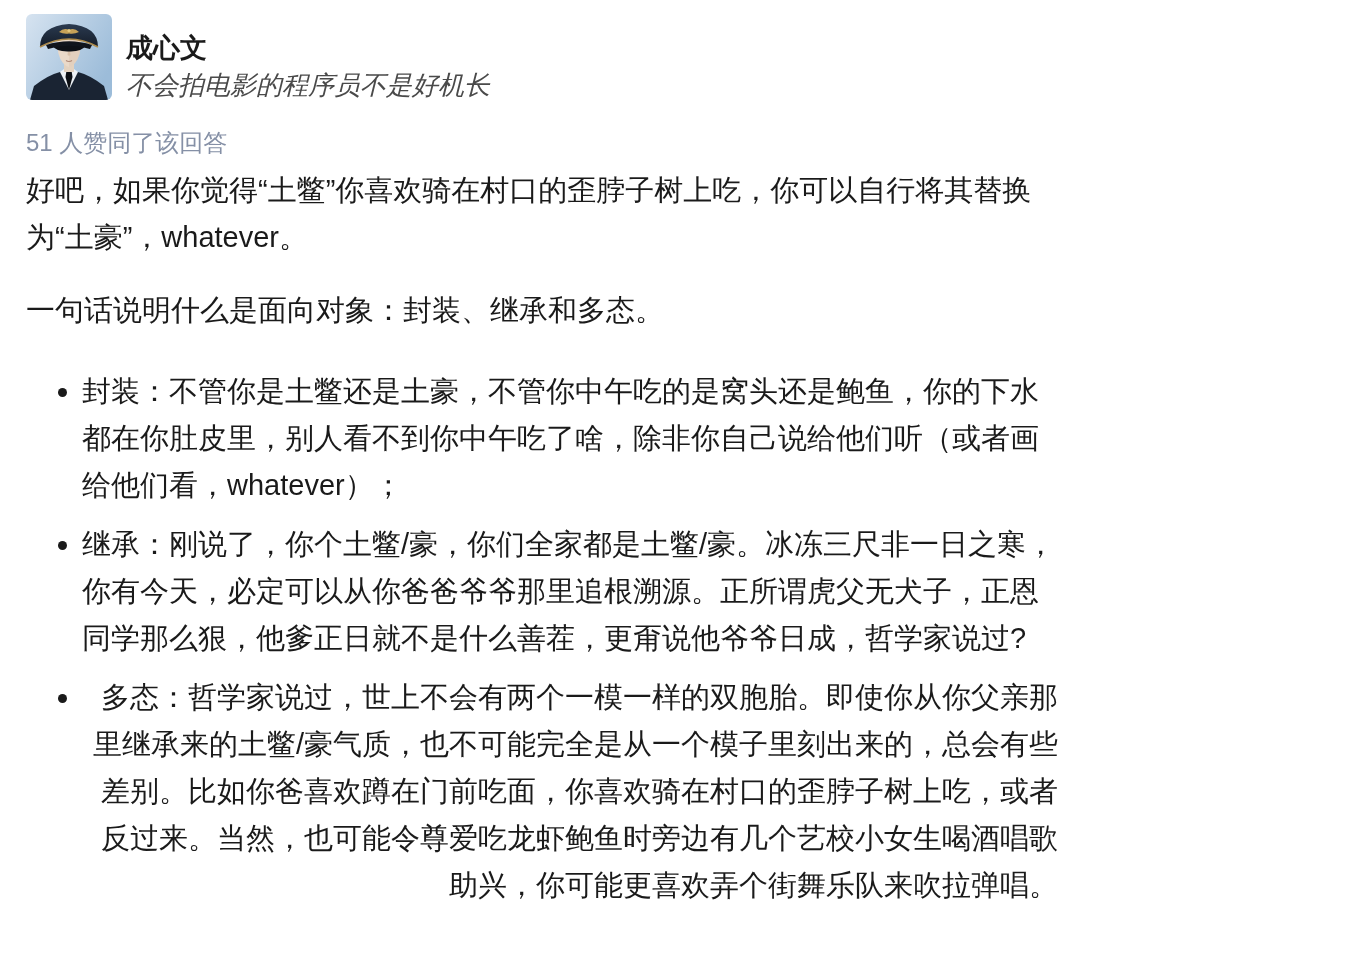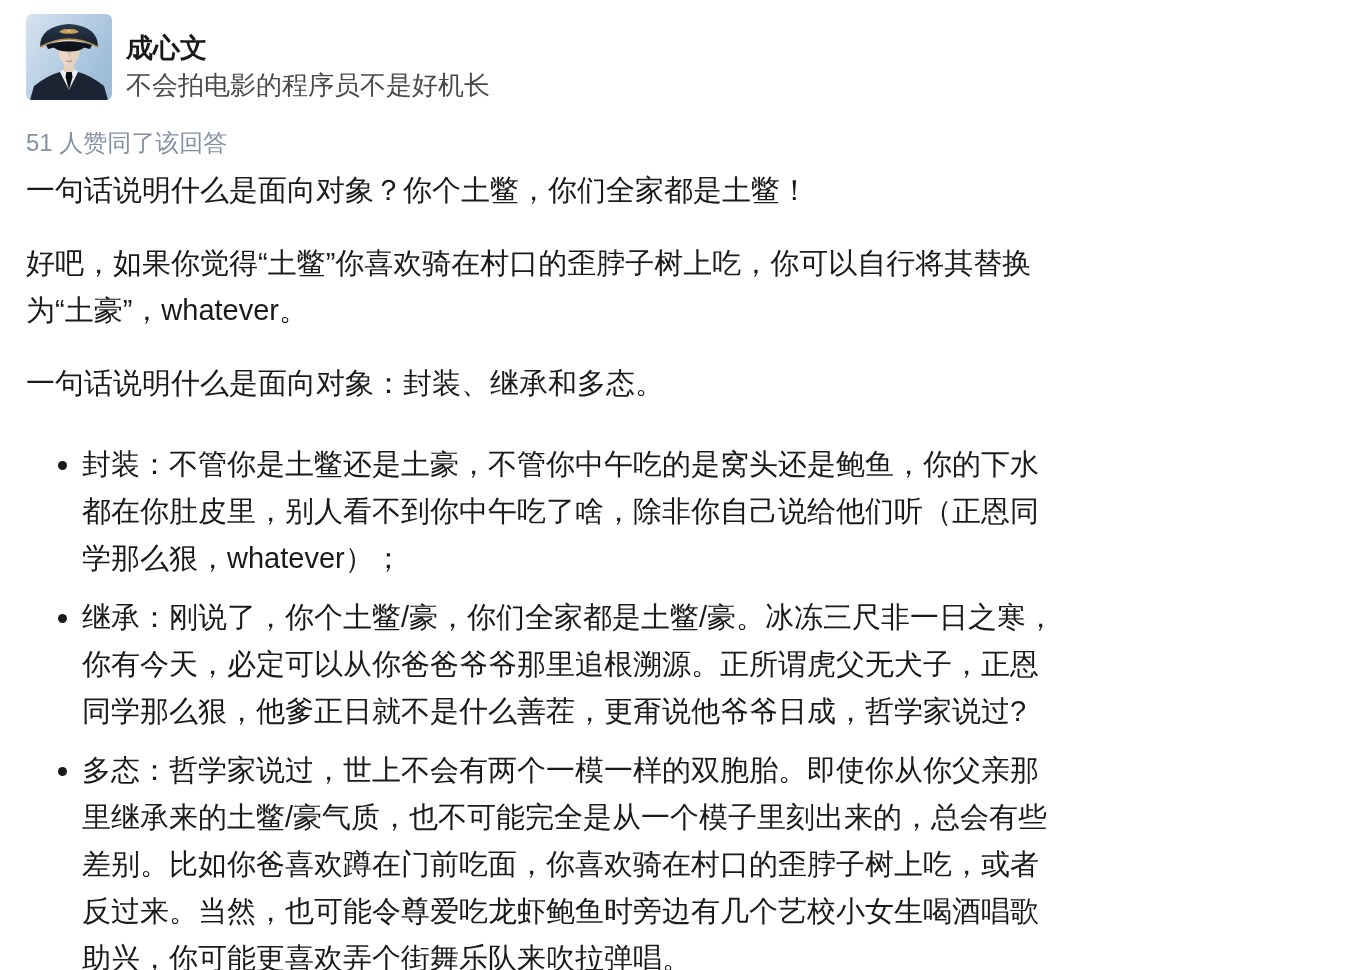--- a/index.html
+++ b/index.html
@@ -39,20 +39,21 @@
     font-weight: 700;
     line-height: 32px;
     color: #1a1a1a;
     cursor: pointer;
   }
   .author-bio {
     font-size: 26px;
     line-height: 30px;
     margin-top: 6px;
     color: #4a4a4a;
+    font-style: italic;
   }
   
   .vote-meta {
     margin-top: 26px;
     font-size: 24px;
     line-height: 33px;
     color: #8590a6;
   }
   
   .answer {
@@ -65,21 +66,21 @@
     margin: 0 0 26px 0;
   }
   .answer ul {
     margin: 34px 0 0 0;
     padding-left: 56px;
     list-style: disc;
   }
   .answer li {
     margin-bottom: 12px;
   }
-  .answer li:last-child { margin-bottom: 0; }
+  .answer li:last-child { margin-bottom: 0; text-align: right; }
 </style>
 </head>
 <body>
 
 <div class="page">
 
   <div class="author">
     <div class="avatar">
       <span>
         <svg viewBox="0 0 86 86" width="86" height="86" xmlns="http://www.w3.org/2000/svg">
@@ -125,23 +126,22 @@
     </div>
     <div class="author-info">
       <div class="author-name">成心文</div>
       <div class="author-bio">不会拍电影的程序员不是好机长</div>
     </div>
   </div>
 
   <div class="vote-meta">51 人赞同了该回答</div>
 
   <div class="answer">
-    <p>一句话说明什么是面向对象？你个土鳖，你们全家都是土鳖！</p>
     <p>好吧，如果你觉得“土鳖”你喜欢骑在村口的歪脖子树上吃，你可以自行将其替换为“土豪”，whatever。</p>
     <p>一句话说明什么是面向对象：封装、继承和多态。</p>
     <ul>
-      <li>封装：不管你是土鳖还是土豪，不管你中午吃的是窝头还是鲍鱼，你的下水都在你肚皮里，别人看不到你中午吃了啥，除非你自己说给他们听（正恩同学那么狠，whatever）；</li>
+      <li>封装：不管你是土鳖还是土豪，不管你中午吃的是窝头还是鲍鱼，你的下水都在你肚皮里，别人看不到你中午吃了啥，除非你自己说给他们听（或者画给他们看，whatever）；</li>
       <li>继承：刚说了，你个土鳖/豪，你们全家都是土鳖/豪。冰冻三尺非一日之寒，你有今天，必定可以从你爸爸爷爷那里追根溯源。正所谓虎父无犬子，正恩同学那么狠，他爹正日就不是什么善茬，更甭说他爷爷日成，哲学家说过?</li>
       <li>多态：哲学家说过，世上不会有两个一模一样的双胞胎。即使你从你父亲那里继承来的土鳖/豪气质，也不可能完全是从一个模子里刻出来的，总会有些差别。比如你爸喜欢蹲在门前吃面，你喜欢骑在村口的歪脖子树上吃，或者反过来。当然，也可能令尊爱吃龙虾鲍鱼时旁边有几个艺校小女生喝酒唱歌助兴，你可能更喜欢弄个街舞乐队来吹拉弹唱。</li>
     </ul>
   </div>
 
 </div>
 
 </body></html>

